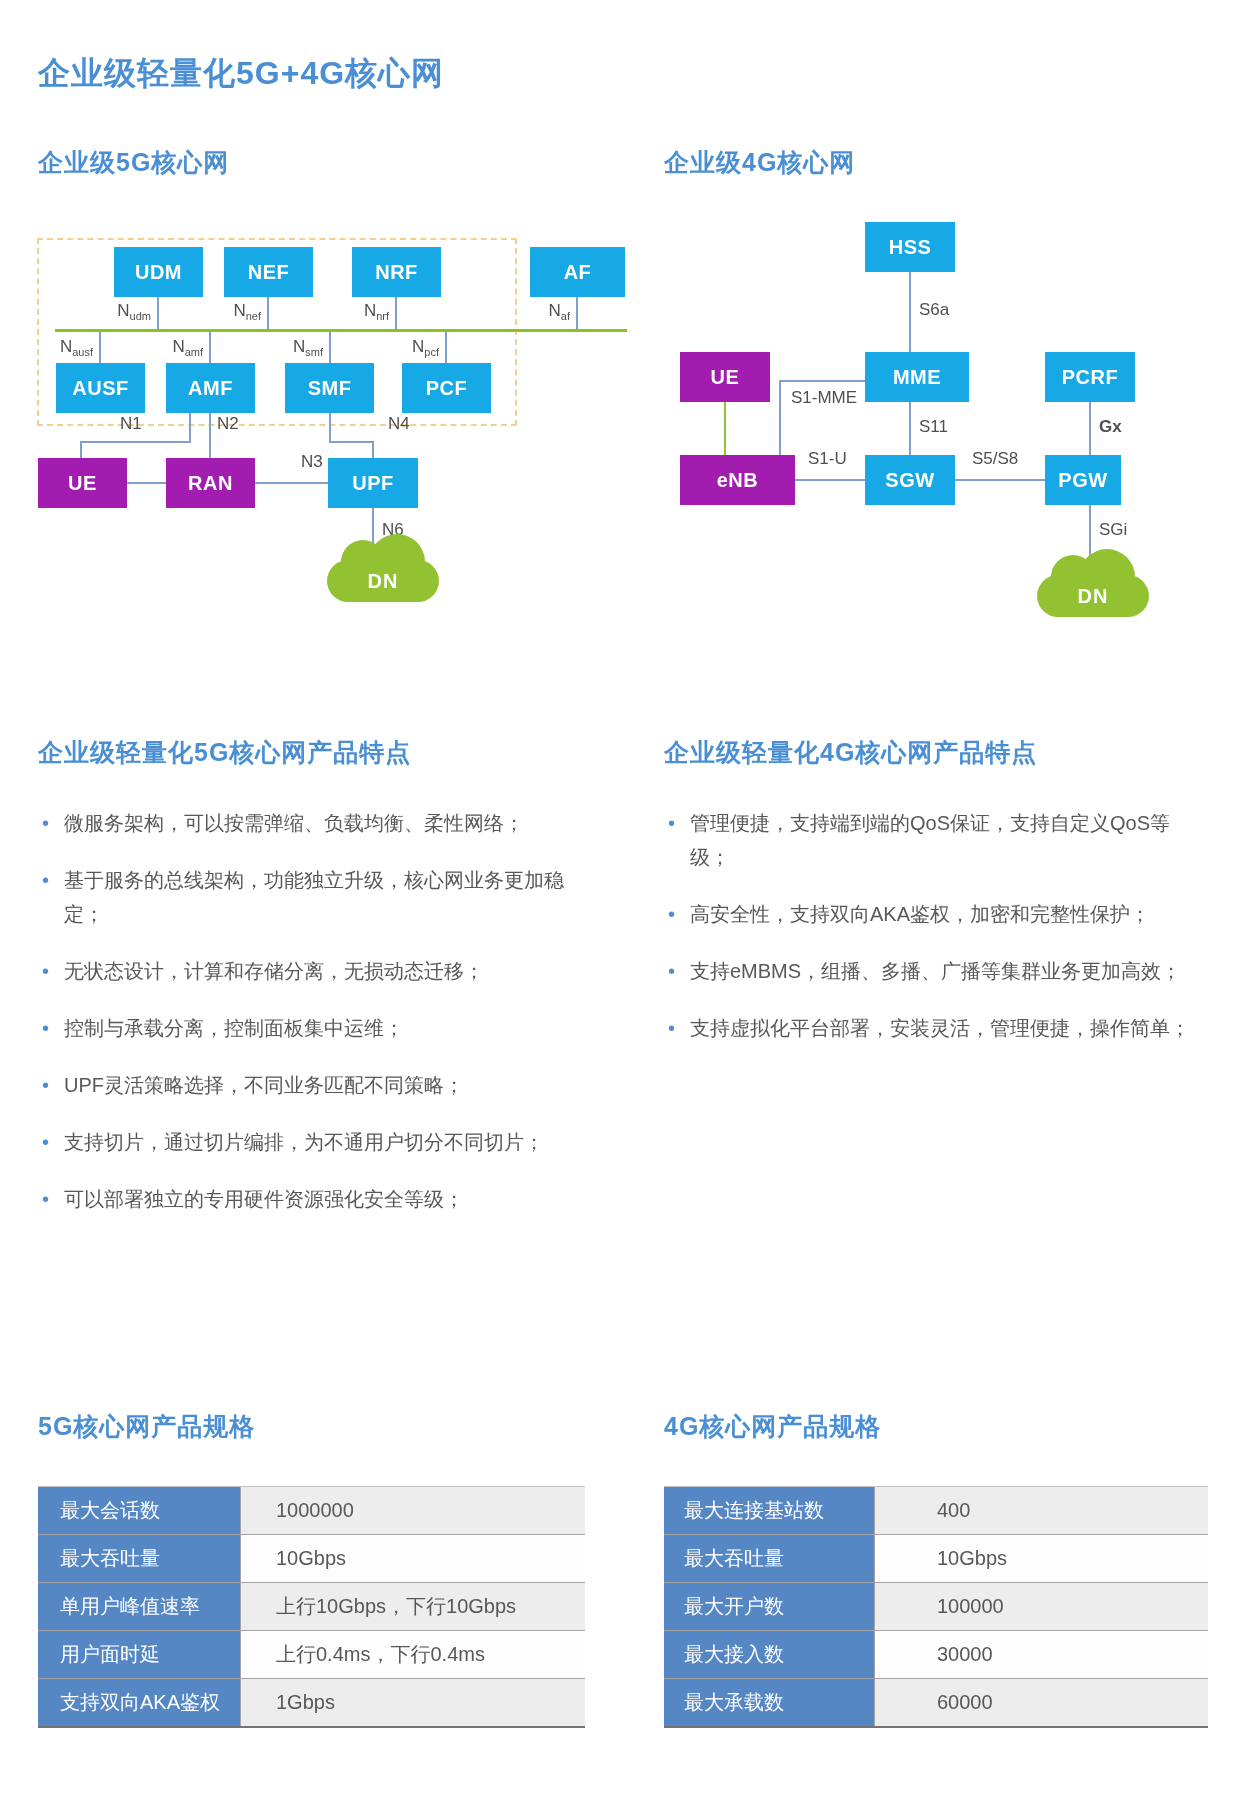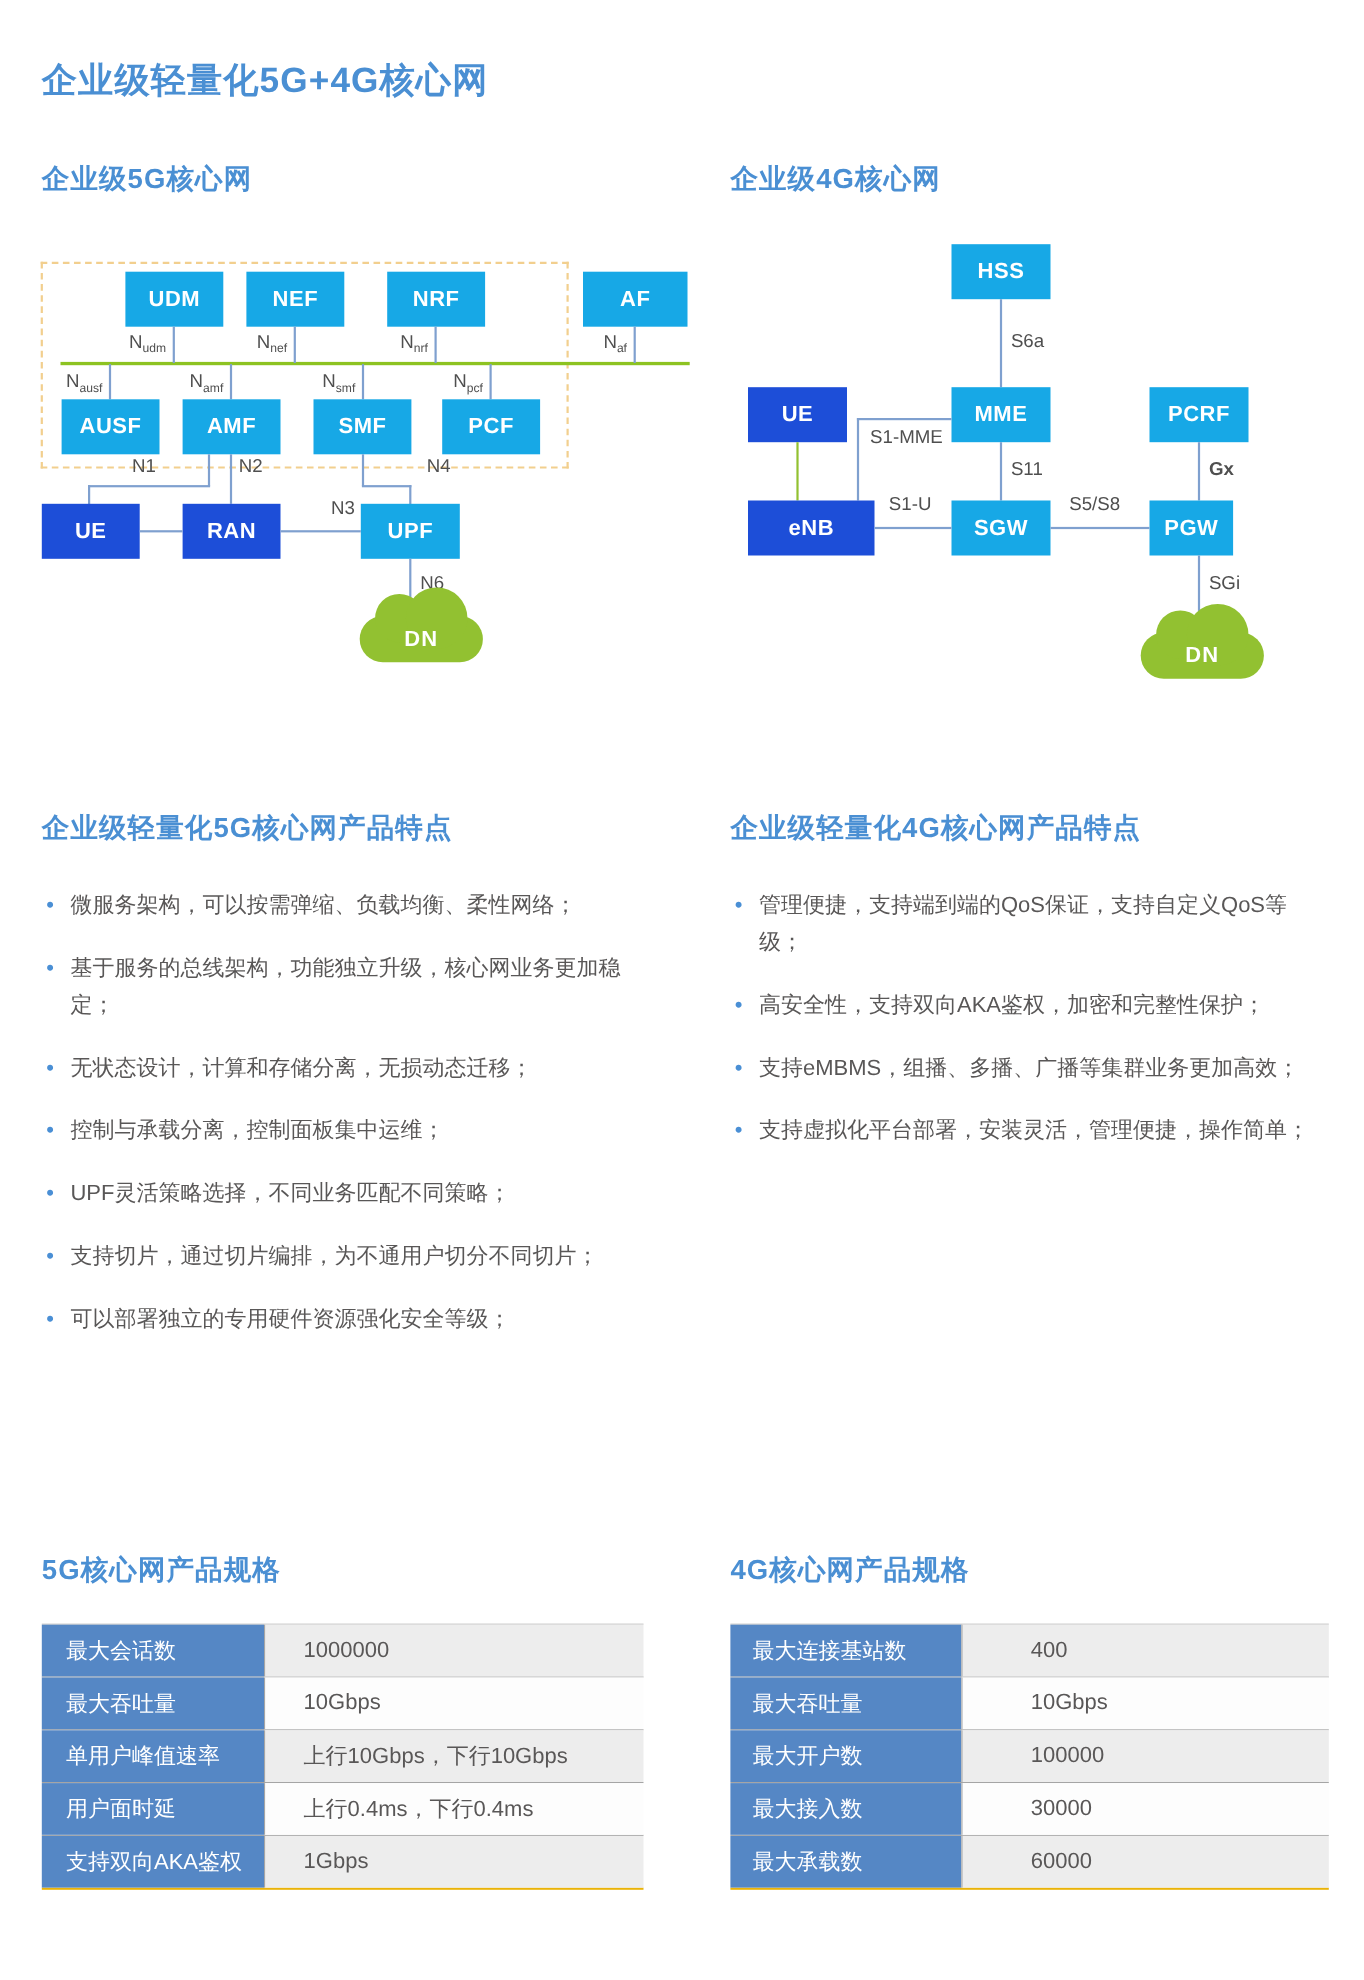--- a/index.html
+++ b/index.html
@@ -4,41 +4,41 @@
 <style>
   html,body{margin:0;padding:0;background:#fff;}
   .page{position:relative;width:1240px;height:1800px;background:#ffffff;overflow:hidden;
         font-family:"Liberation Sans","DejaVu Sans",sans-serif;}
   .main-title{position:absolute;left:38px;top:52px;font-size:32px;font-weight:bold;color:#4a8fd3;letter-spacing:1px;}
   .sec-h{position:absolute;font-size:25px;font-weight:bold;color:#4a8fd3;letter-spacing:1px;}
   
   .node{position:absolute;width:89px;height:50px;display:flex;align-items:center;justify-content:center;
         color:#fff;font-weight:bold;font-size:20px;letter-spacing:0.5px;}
   .node.blue{background:#17a8e6;}
-  .node.green{background:#1d4ed8;}
+  .node.green{background:#a21caf;}
   .h{position:absolute;height:2px;background:#7fa0cf;}
   .v{position:absolute;width:2px;background:#7fa0cf;}
   .v.greenline{background:#92c131;}
   .bus{position:absolute;height:3px;background:#8dc321;}
   .dashedbox{position:absolute;border:2px dashed #f2cf8e;}
   .iflabel{position:absolute;font-size:17px;color:#4f4f4f;white-space:nowrap;}
   .iflabel sub{font-size:11px;}
   .ra{text-align:right;width:52px;}
   .cloud{position:absolute;width:112px;height:42px;background:#92c131;border-radius:21px;
          display:flex;align-items:center;justify-content:center;}
   .cloud::before{content:"";position:absolute;left:14px;top:-20px;width:44px;height:44px;background:#92c131;border-radius:50%;}
   .cloud::after{content:"";position:absolute;right:14px;top:-26px;width:56px;height:56px;background:#92c131;border-radius:50%;}
   .cloud span{position:relative;z-index:2;color:#fff;font-weight:bold;font-size:20px;letter-spacing:1px;}
   
   .feat{position:absolute;width:540px;}
   .feat ul{list-style:none;margin:0;padding:0;}
   .feat li{position:relative;padding-left:26px;margin-bottom:23px;font-size:20px;line-height:34px;color:#595757;}
   .feat li::before{content:"•";position:absolute;left:4px;top:0;color:#4a8fd5;font-size:20px;}
   
-  .spec-table{position:absolute;border-top:1px solid #c2c2c2;border-bottom:2px solid #eab308;}
+  .spec-table{position:absolute;border-top:1px solid #c2c2c2;border-bottom:2px solid #737373;margin-top:10px;}
   .spec-row{display:flex;height:47px;border-bottom:1px solid #a5a5a5;}
   .spec-row:last-child{border-bottom:none;}
   .spec-label{background:#5587c5;color:#ffffff;display:flex;align-items:center;font-size:20px;flex-shrink:0;}
   .spec-value{flex:1;display:flex;align-items:center;font-size:20px;color:#595757;border-left:1px solid #a5a5a5;}
   .spec-row:nth-child(odd) .spec-value{background:#ededed;}
   .spec-row:nth-child(even) .spec-value{background:#fdfdfd;}
   .t5 .spec-label{width:202px;padding-left:22px;box-sizing:border-box;}
   .t5 .spec-value{padding-left:35px;}
   .t4 .spec-label{width:210px;padding-left:20px;box-sizing:border-box;}
   .t4 .spec-value{padding-left:62px;}
@@ -139,21 +139,21 @@
 
   <div class="node blue" style="left:865px;top:222px;width:90px;">
       <span>HSS</span>
     </div>
   <div class="v" style="left:909px;top:272px;height:80px;"></div>
   <span class="iflabel" style="left:919px;top:300px;">S6a</span>
 
   <div class="node green" style="left:680px;top:352px;width:90px;">
       <span>UE</span>
     </div>
-  <div class="node blue" style="left:865px;top:352px;width:90px;">
+  <div class="node blue" style="left:865px;top:352px;width:104px;">
       <span>MME</span>
     </div>
   <div class="node blue" style="left:1045px;top:352px;width:90px;">
       <span>PCRF</span>
     </div>
 
   <div class="h" style="left:779px;top:380px;width:86px;"></div>
   <div class="v" style="left:779px;top:380px;height:75px;"></div>
   <span class="iflabel" style="left:791px;top:388px;">S1-MME</span>
 

